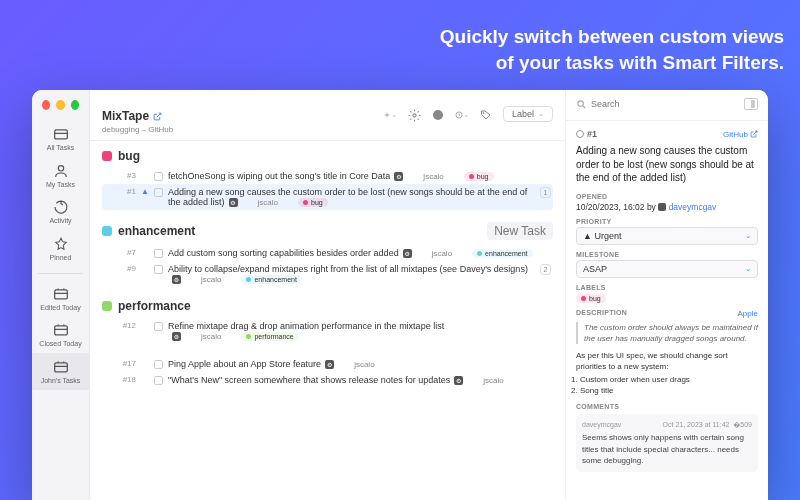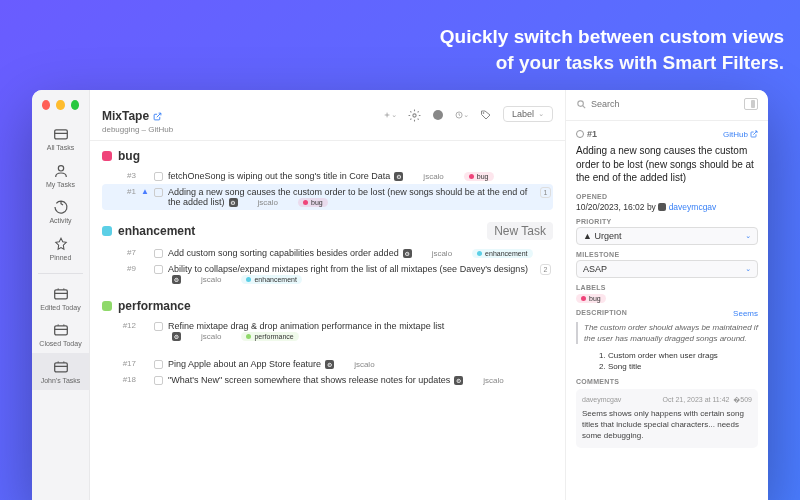--- a/index.html
+++ b/index.html
@@ -54,21 +54,21 @@
 .issue-num::before{content:"";width:6px;height:6px;border:1.3px solid #999;border-radius:50%}
 .gh-link{font-size:8px;color:#3b82f6;display:inline-flex;align-items:center;gap:2px}
 .detail-title{font-size:10px;font-weight:400;color:#222;line-height:1.35;margin-bottom:8px}
 .field{margin-bottom:6px}
 .field-label{font-size:7px;color:#888;text-transform:uppercase;letter-spacing:.3px;margin-bottom:2px;font-weight:600}
 .field-val{font-size:8.5px;color:#333;display:flex;align-items:center;justify-content:space-between}
 .field-val .assignee-link{color:#3b82f6}
 .select-box{border:1px solid #ddd;border-radius:4px;padding:3px 6px;font-size:9px;display:flex;align-items:center;justify-content:space-between;background:#f9f9fb}
 .desc-box{border-left:2px solid #d0d0d4;padding-left:6px;font-size:8px;color:#666;font-style:italic;margin:4px 0 6px;line-height:1.4}
 .desc-text{font-size:8px;color:#333;line-height:1.4}
-.desc-text ol{margin-left:32px;margin-top:2px}
+.desc-text ol{margin-left:4px;margin-top:2px}
 .edit-link{color:#3b82f6;font-size:8px}
 .comment{background:#f7f7f9;border-radius:5px;padding:6px;margin-top:4px;font-size:8px;color:#444;line-height:1.4;position:relative}
 .comment-hdr{display:flex;justify-content:space-between;font-size:7px;color:#999;margin-bottom:3px}
 .chevron{font-size:7px;color:#aaa}
 svg{display:block}
 </style>
 </head>
 <body>
 
 <div class="promo">
@@ -335,24 +335,25 @@
             <span class="chevron" style="color:#3b82f6">⌄</span>
           </div>
       </div>
       <div class="field">
         <div class="field-label">LABELS</div>
         <div id="detail-tags"><span class="tag" style="background:#ef447a22"><span class="tag-dot" style="background:#ef447a"></span>bug</span></div>
       </div>
       <div class="field">
         <div class="field-val" style="justify-content:space-between">
           <span class="field-label">DESCRIPTION</span>
-          <span class="edit-link">Seems</span>
+          <span class="edit-link">Apple</span>
         </div>
         <div class="desc-box">The custom order should always be maintained if the user has manually dragged songs around.</div>
         <div class="desc-text">
+          <span>As per this UI spec, we should change sort priorities to a new system:</span>
           <ol id="desc-list">
               <li>Custom order when user drags</li>
               <li>Song title</li>
             </ol>
         </div>
       </div>
       <div class="field">
         <div class="field-label">COMMENTS</div>
         <div id="comments">
             <div class="comment">

